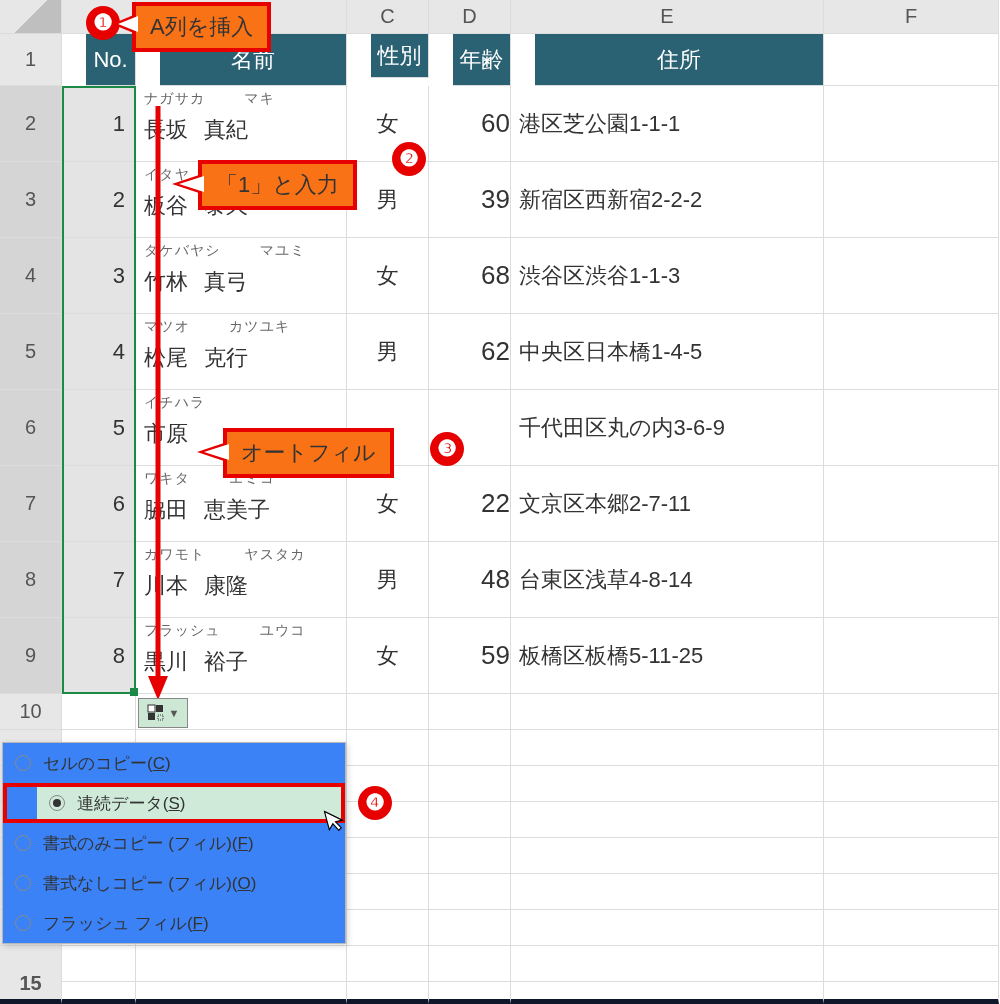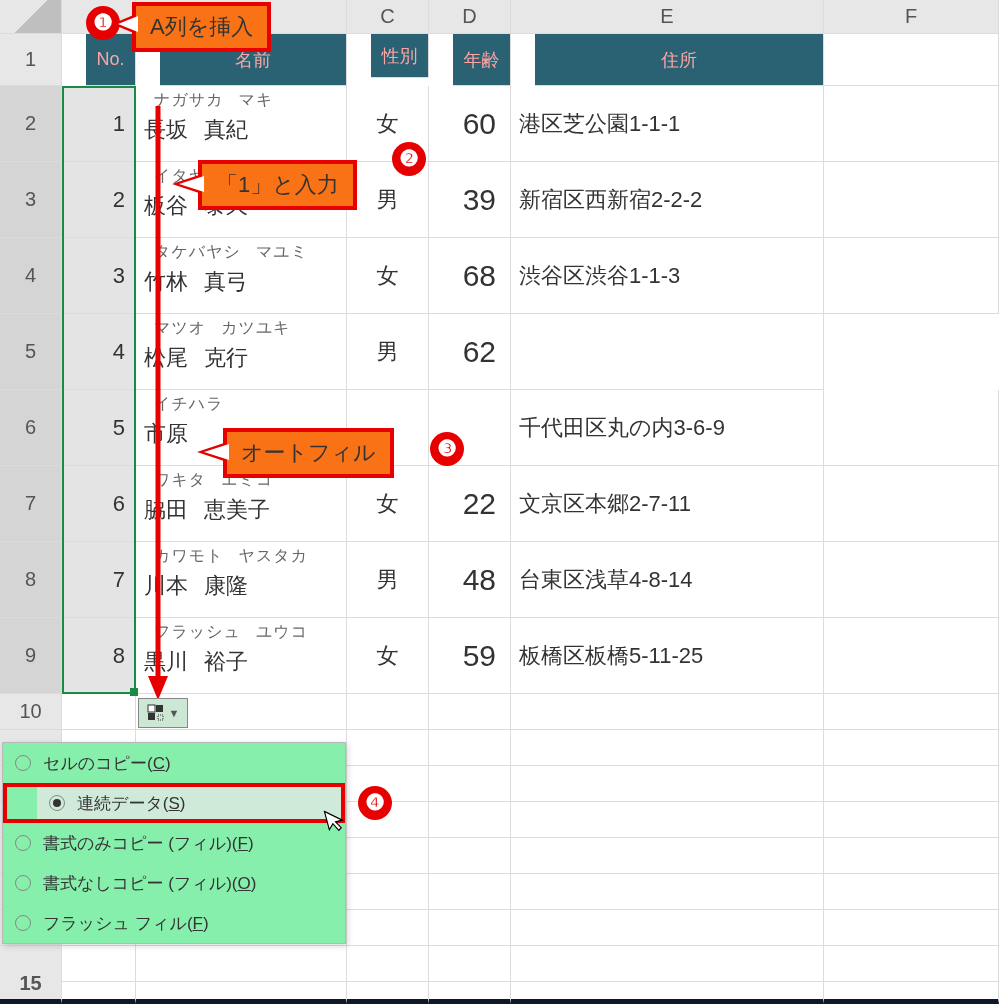--- a/index.html
+++ b/index.html
@@ -10,41 +10,41 @@
   .grid { display: grid; grid-template-columns: 62px 74px 211px 82px 82px 313px 175px; }
   .grid > div { border-right: 1px solid #dcdcdc; border-bottom: 1px solid #dcdcdc; display: flex; align-items: center; }
 
   .ch { height: 34px; background: #e7e7e7; color:#555; justify-content: center; font-size: 20px; }
   .corner { background: linear-gradient(135deg, #e7e7e7 50%, #bfbfbf 50%); }
   .rh { width: 62px; background:#e7e7e7; color:#555; justify-content:center; font-size:20px; }
   .rh-sel { background:#d5d5d5; }
   .drow > div { height: 76px; }
   .erow > div { height: 36px; }
 
-  .thcell { background:#2a6273; color:#fca5a5; font-size:18px; justify-content:center; font-weight:500;margin-left:24px; }
+  .thcell { background:#2a6273; color:#ffffff; font-size:22px; justify-content:center; font-weight:500;margin-left:24px; }
 
   .sel-td { background:#e4e4e4; justify-content:flex-end; padding-right:10px; font-size:22px; }
   .tdB { padding-left:8px; font-size:22px; position:relative; }
-  .furigana { display:flex; position:absolute; top:4px; left:18px; font-size:16px; color:#666; letter-spacing:1px; gap: 15px;}
+  .furigana { display:flex; position:absolute; top:4px; left:8px; font-size:14px; color:#666; letter-spacing:1px; gap: 39px;}
   .furiB { display:flex; gap:16px; font-size:22px; position:relative; top:6px;}
   .tdC { justify-content:center; font-size:22px; }
-  .tdD { justify-content:flex-end; padding-right:14px; font-size:30px; }
+  .tdD { justify-content:flex-end; font-size:26px; }
   .tdE { padding-left:8px; font-size:22px; }
 
   
   .selbox { position:absolute; left:62px; top:86px; width:74px; height:608px; border:2px solid #1a8a46; pointer-events:none; }
   .fillhandle { position:absolute; right:-4px; bottom:-4px; width:8px; height:8px; background:#1a8a46; }
 
   
   .afbtn { position:absolute; left:138px; top:698px; width:50px; height:30px; background:#cde7d5; border:1px solid #888; display:flex; align-items:center; justify-content:center; gap:4px; }
   .afbtn svg { display:block; }
   .afarrow { font-size:11px; color:#555; }
 
   
-  .menu { position:absolute; left:2px; top:742px; width:344px; background:#86efac; border:1px solid #b8b8b8; box-shadow:2px 2px 6px rgba(0,0,0,.15); }
+  .menu { position:absolute; left:2px; top:742px; width:344px; background:#3b82f6; border:1px solid #b8b8b8; box-shadow:2px 2px 6px rgba(0,0,0,.15); }
   .mitem { display:flex; align-items:center; height:40px; padding:0 12px; gap:12px; font-size:17px; }
   .mitem .radio { width:16px; height:16px; border:1.5px solid #888; border-radius:50%; display:flex; align-items:center; justify-content:center; }
   .mitem.selected { background:#cfead9;margin-left:34px; }
   .mitem.selected .radio::after { content:""; width:8px; height:8px; background:#333; border-radius:50%; }
   .mitem u { text-decoration: underline; }
   .menu-hl { position:absolute; left:3px; top:783px; width:342px; height:40px; border:4px solid #e60000; pointer-events:none; }
   .cursor { position:absolute; left:326px; top:808px; font-size:20px; color:#000; pointer-events:none; transform:rotate(-15deg);}
   .cursor svg{display:block;}
 
   
@@ -150,20 +150,21 @@
             <span>マツオ</span>
             <span>カツユキ</span>
           </div>
           <div class="furiB">
             <span>松尾</span>
             <span>克行</span>
           </div>
         </div>
         <div class="tdC">男</div>
         <div class="tdD">62</div>
+        <div class="tdE">中央区日本橋1-4-5</div>
         <div></div>
       </div>
       <div class="grid drow">
         <div class="rh rh-sel">6</div>
         <div class="sel-td">5</div>
         <div class="tdB">
           <div class="furigana">
             <span>イチハラ</span>
             <span></span>
           </div>

